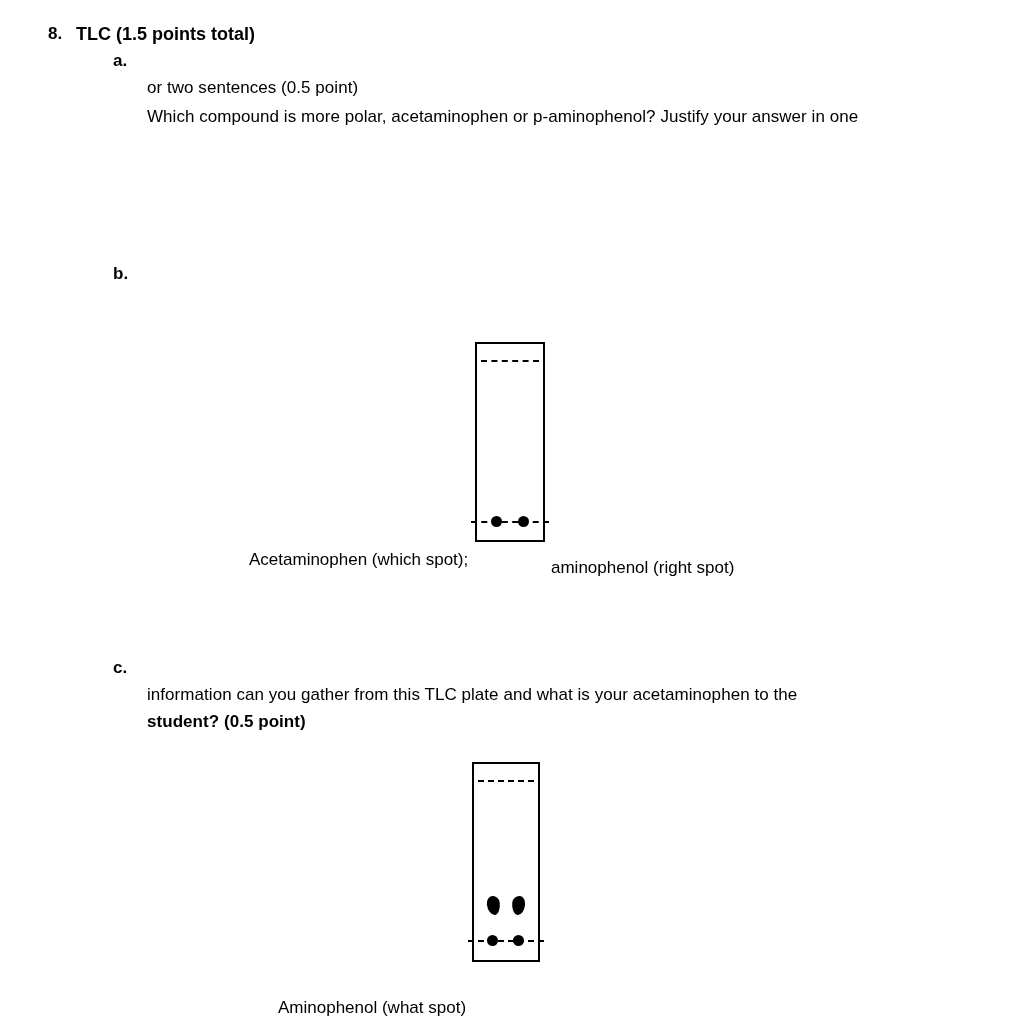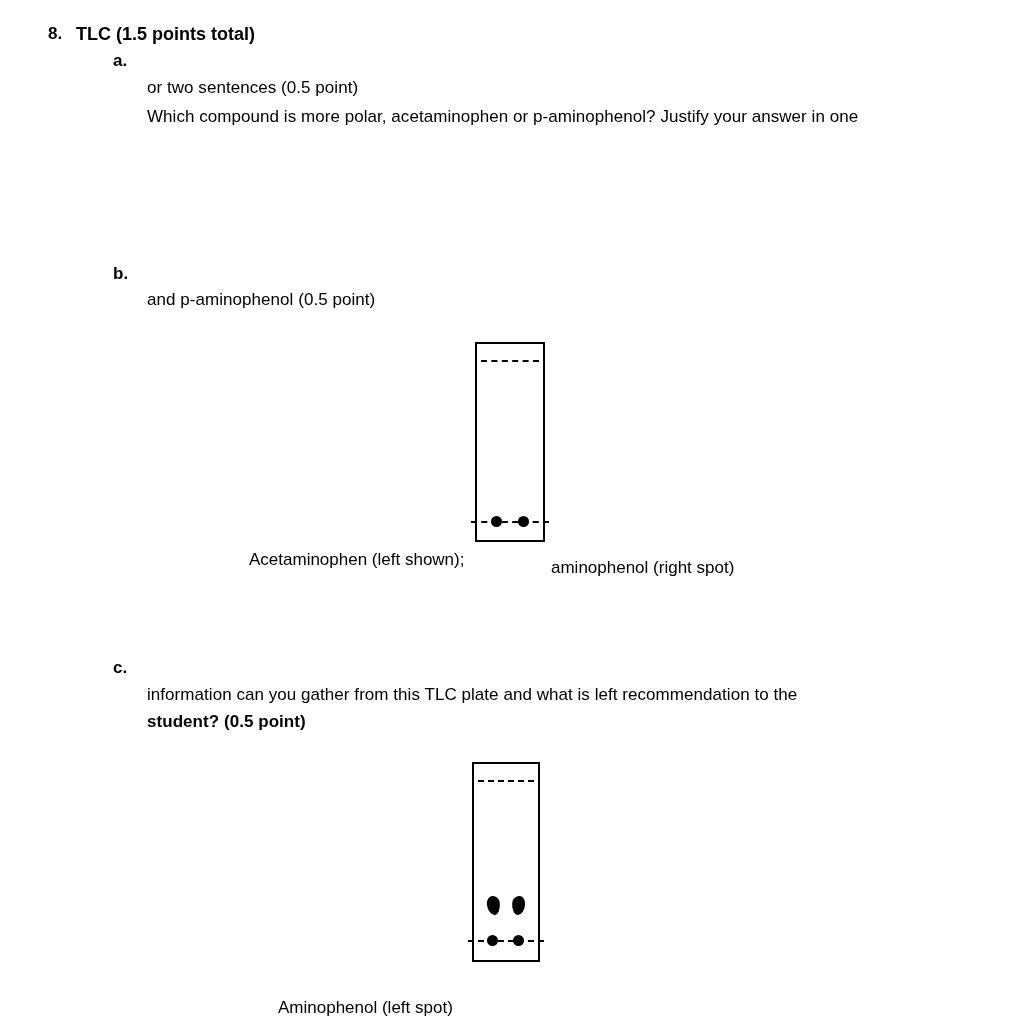--- a/index.html
+++ b/index.html
@@ -106,40 +106,39 @@
 <div class="page">
 
   <div class="q-number" style="left:48px; top:22px;">8.</div>
   <div class="q-title" style="left:76px; top:22px;">TLC (1.5 points total)</div>
 
   <div class="sub-letter" style="left:113px; top:47px;">a.</div>
   <div class="sub-text" style="left:147px; top:63px; width:860px;margin-top:40px;">Which compound is more polar, acetaminophen or p-aminophenol? Justify your answer in one</div>
   <div class="sub-text" style="left:147px; top:74px; width:860px;">or two sentences (0.5 point)</div>
 
   <div class="sub-letter" style="left:113px; top:260px;">b.</div>
-  <div class="sub-text" style="left:147px; top:286px; width:860px;">and p-aminophenol (0.5 point)</div>
 
   <div class="tlc-plate" style="left:475px; top:342px; width:70px; height:200px;">
     <div class="solvent-front"></div>
     <div class="baseline" style="top:177px;"></div>
     <div class="spot-round" style="left:14px; top:172px;"></div>
     <div class="spot-round" style="left:41px; top:172px;"></div>
   </div>
 
-  <div class="caption" style="left:249px; top:548px;">Acetaminophen (left shown);</div>
+  <div class="caption" style="left:249px; top:548px;">Acetaminophen (which spot);</div>
   <div class="caption" style="left:551px; top:548px;margin-top:8px;">aminophenol (right spot)</div>
 
   <div class="sub-letter" style="left:113px; top:654px;">c.</div>
-  <div class="sub-text" style="left:147px; top:681px; width:860px;">information can you gather from this TLC plate and what is left recommendation to the</div>
+  <div class="sub-text" style="left:147px; top:681px; width:860px;">information can you gather from this TLC plate and what is your acetaminophen to the</div>
   <div class="sub-text" style="left:147px; top:708px; width:860px;font-weight:bold;">student? (0.5 point)</div>
 
   <div class="tlc-plate" style="left:472px; top:762px; width:68px; height:200px;">
     <div class="solvent-front"></div>
     <div class="baseline" style="top:176px;"></div>
     <div class="spot-blob" style="left:13px; top:132px;"></div>
     <div class="spot-blob b2" style="left:38px; top:132px;"></div>
     <div class="spot-round" style="left:13px; top:171px;"></div>
     <div class="spot-round" style="left:39px; top:171px;"></div>
   </div>
 
-  <div class="caption" style="left:278px; top:996px;">Aminophenol (left spot)</div>
+  <div class="caption" style="left:278px; top:996px;">Aminophenol (what spot)</div>
 
 </div>
 
 </body></html>

